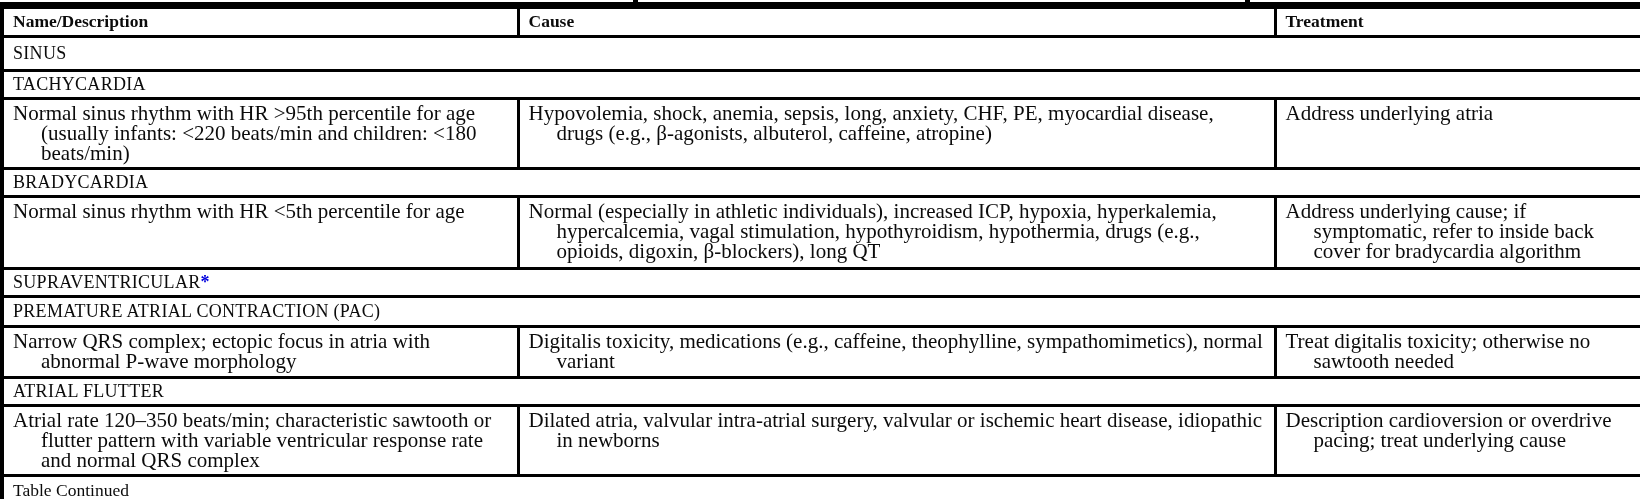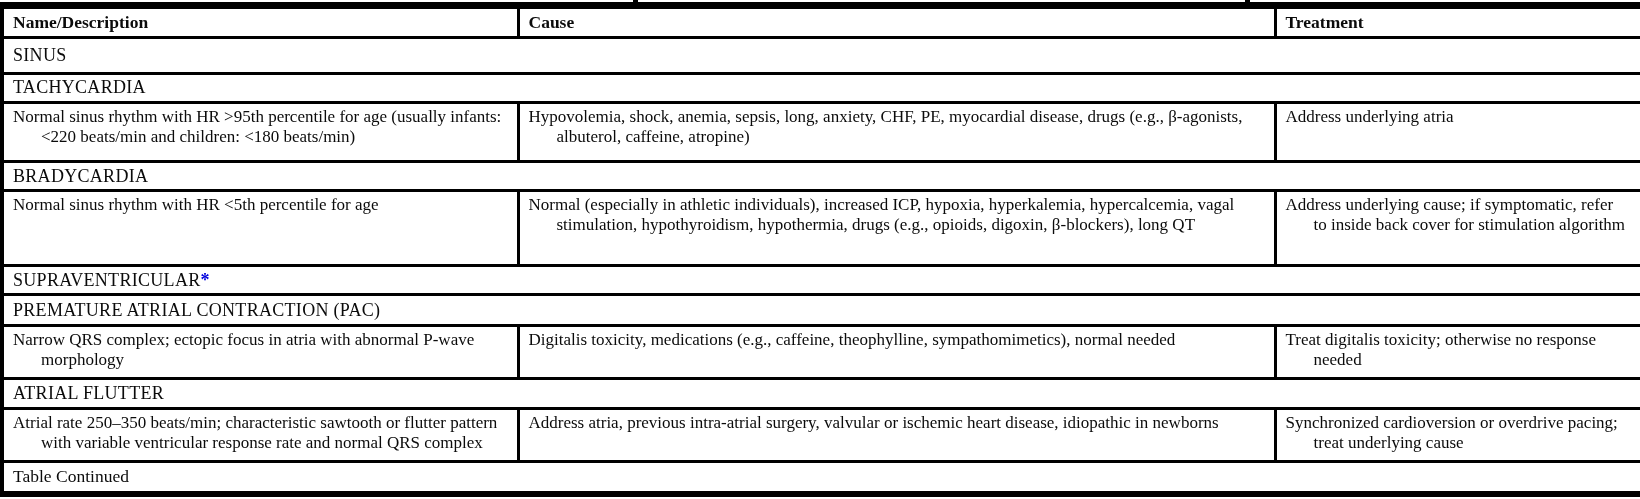--- a/index.html
+++ b/index.html
@@ -42,21 +42,21 @@
     border-bottom: 6px solid #000;
   }
   col.c1 { width: 516px; }
   col.c2 { width: 757px; }
   col.c3 { width: 367px; }
 
   td, th {
     border: 3px solid #000;
     padding: 3px 10px 4px 9px;
     vertical-align: top;
-    font-size: 17px;
+    font-size: 21px;
     line-height: 20px;
     text-align: left;
     overflow: hidden;
   }
   td + td, th + th { border-left: 2px solid #ef4444; }
 
   tr.header-row th {
     font-weight: bold;
     font-size: 17.5px;
     vertical-align: middle;
@@ -147,59 +147,59 @@
     </tr>
 
     <tr class="r-bradyd">
       <td>
         <span class="hang">Normal sinus rhythm with HR &lt;5th percentile for age</span>
       </td>
       <td>
         <span class="hang">Normal (especially in athletic individuals), increased ICP, hypoxia, hyperkalemia, hypercalcemia, vagal stimulation, hypothyroidism, hypothermia, drugs (e.g., opioids, digoxin, β-blockers), long QT</span>
       </td>
       <td>
-        <span class="hang">Address underlying cause; if symptomatic, refer to inside back cover for stimulation algorithm</span>
+        <span class="hang">Address underlying cause; if symptomatic, refer to inside back cover for bradycardia algorithm</span>
       </td>
     </tr>
 
     <tr class="section-row r-supra">
       <td colspan="3">
         <span>SUPRAVENTRICULAR</span><span class="note-marker" style="color: rgb(0, 0, 221);">*</span>
       </td>
     </tr>
 
     <tr class="section-row r-pac">
       <td colspan="3">PREMATURE ATRIAL CONTRACTION (PAC)</td>
     </tr>
 
     <tr class="r-pacd">
       <td>
         <span class="hang">Narrow QRS complex; ectopic focus in atria with abnormal P-wave morphology</span>
       </td>
       <td>
-        <span class="hang">Digitalis toxicity, medications (e.g., caffeine, theophylline, sympathomimetics), normal needed</span>
-      </td>
-      <td>
-        <span class="hang">Treat digitalis toxicity; otherwise no response needed</span>
+        <span class="hang">Digitalis toxicity, medications (e.g., caffeine, theophylline, sympathomimetics), normal variant</span>
+      </td>
+      <td>
+        <span class="hang">Treat digitalis toxicity; otherwise no sawtooth needed</span>
       </td>
     </tr>
 
     <tr class="section-row r-flutter">
       <td colspan="3">ATRIAL FLUTTER</td>
     </tr>
 
     <tr class="r-flutterd">
       <td>
-        <span class="hang">Atrial rate 250–350 beats/min; characteristic sawtooth or flutter pattern with variable ventricular response rate and normal QRS complex</span>
-      </td>
-      <td>
-        <span class="hang">Address atria, previous intra-atrial surgery, valvular or ischemic heart disease, idiopathic in newborns</span>
-      </td>
-      <td>
-        <span class="hang">Synchronized cardioversion or overdrive pacing; treat underlying cause</span>
+        <span class="hang">Atrial rate 120–350 beats/min; characteristic sawtooth or flutter pattern with variable ventricular response rate and normal QRS complex</span>
+      </td>
+      <td>
+        <span class="hang">Dilated atria, valvular intra-atrial surgery, valvular or ischemic heart disease, idiopathic in newborns</span>
+      </td>
+      <td>
+        <span class="hang">Description cardioversion or overdrive pacing; treat underlying cause</span>
       </td>
     </tr>
 
     <tr class="footer-row">
       <td colspan="3">Table Continued</td>
     </tr>
 
   </tbody>
     </table>
 </div>

